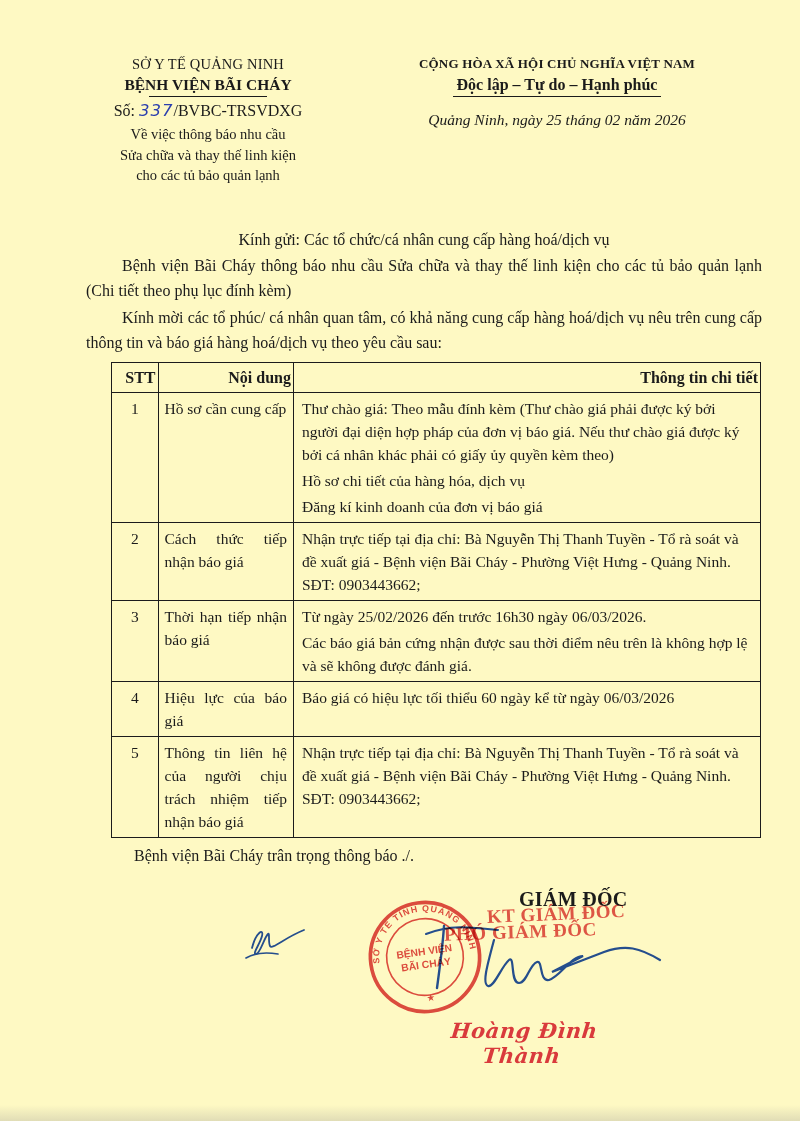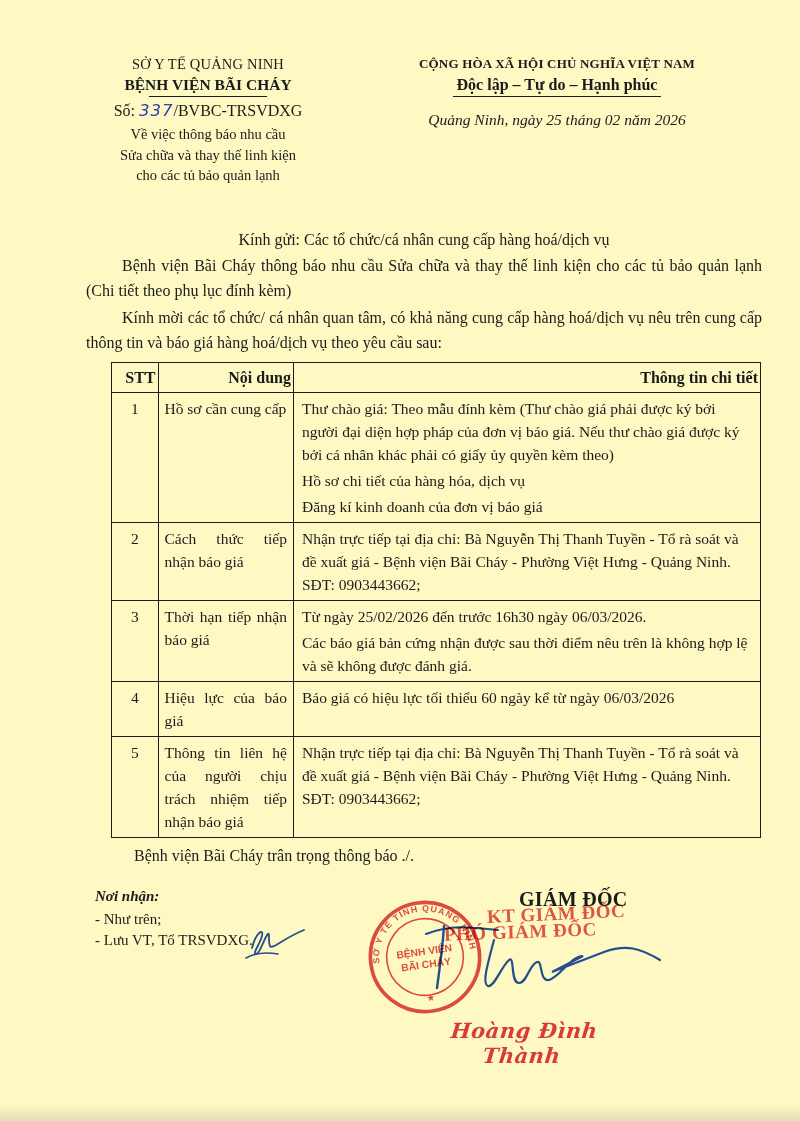--- a/index.html
+++ b/index.html
@@ -74,21 +74,21 @@
     <div class="hdr-right">
       <div class="national-title">CỘNG HÒA XÃ HỘI CHỦ NGHĨA VIỆT NAM</div>
       <div><span class="motto">Độc lập – Tự do – Hạnh phúc</span></div>
       <div class="dateline">Quảng Ninh, ngày 25 tháng 02 năm 2026</div>
     </div>
   </div>
 
   <div class="content">
     <div class="salutation">Kính gửi: Các tổ chức/cá nhân cung cấp hàng hoá/dịch vụ</div>
     <div class="para">Bệnh viện Bãi Cháy thông báo nhu cầu Sửa chữa và thay thế linh kiện cho các tủ bảo quản lạnh (Chi tiết theo phụ lục đính kèm)</div>
-    <div class="para">Kính mời các tổ chức/ cá nhân quan tâm, có khả năng cung cấp hàng hoá/dịch vụ nêu trên cung cấp thông tin và báo giá hàng hoá/dịch vụ theo yêu cầu sau:</div>
+    <div class="para">Kính mời các tổ phúc/ cá nhân quan tâm, có khả năng cung cấp hàng hoá/dịch vụ nêu trên cung cấp thông tin và báo giá hàng hoá/dịch vụ theo yêu cầu sau:</div>
 
     <table class="quote">
       <thead>
         <tr>
           <th class="c-stt">STT</th>
           <th class="c-nd">Nội dung</th>
           <th class="c-ct">Thông tin chi tiết</th>
         </tr>
       </thead>
       <tbody>
@@ -129,25 +129,20 @@
             <td class="c-ct">
               <div class="ct-line">Nhận trực tiếp tại địa chỉ: Bà Nguyễn Thị Thanh Tuyền - Tổ rà soát và đề xuất giá - Bệnh viện Bãi Cháy - Phường Việt Hưng - Quảng Ninh. SĐT: 0903443662;</div>
             </td>
           </tr>
         </tbody>
     </table>
 
     <div class="closing">Bệnh viện Bãi Cháy trân trọng thông báo ./.</div>
   </div>
 
-  <div class="recipients">
-    <div class="recipients-title">Nơi nhận:</div>
-    <div>- Như trên;</div>
-    <div>- Lưu VT, Tổ TRSVDXG.</div>
-  </div>
 
   <svg class="initial-svg" viewBox="0 0 70 44">
     <path d="M12,24 C16,8 24,4 22,12 C20,20 12,30 16,30 C20,30 24,14 28,10 C30,8 28,18 30,22 C32,26 44,14 64,6" stroke-width="1.8"></path>
     <path d="M6,34 C16,28 26,28 38,30" stroke-width="1.6"></path>
   </svg>
 
   <div class="sig-title-black">GIÁM ĐỐC</div>
   <div class="stamp-title l1">KT GIÁM ĐỐC</div>
   <div class="stamp-title l2">PHÓ GIÁM ĐỐC</div>
 

